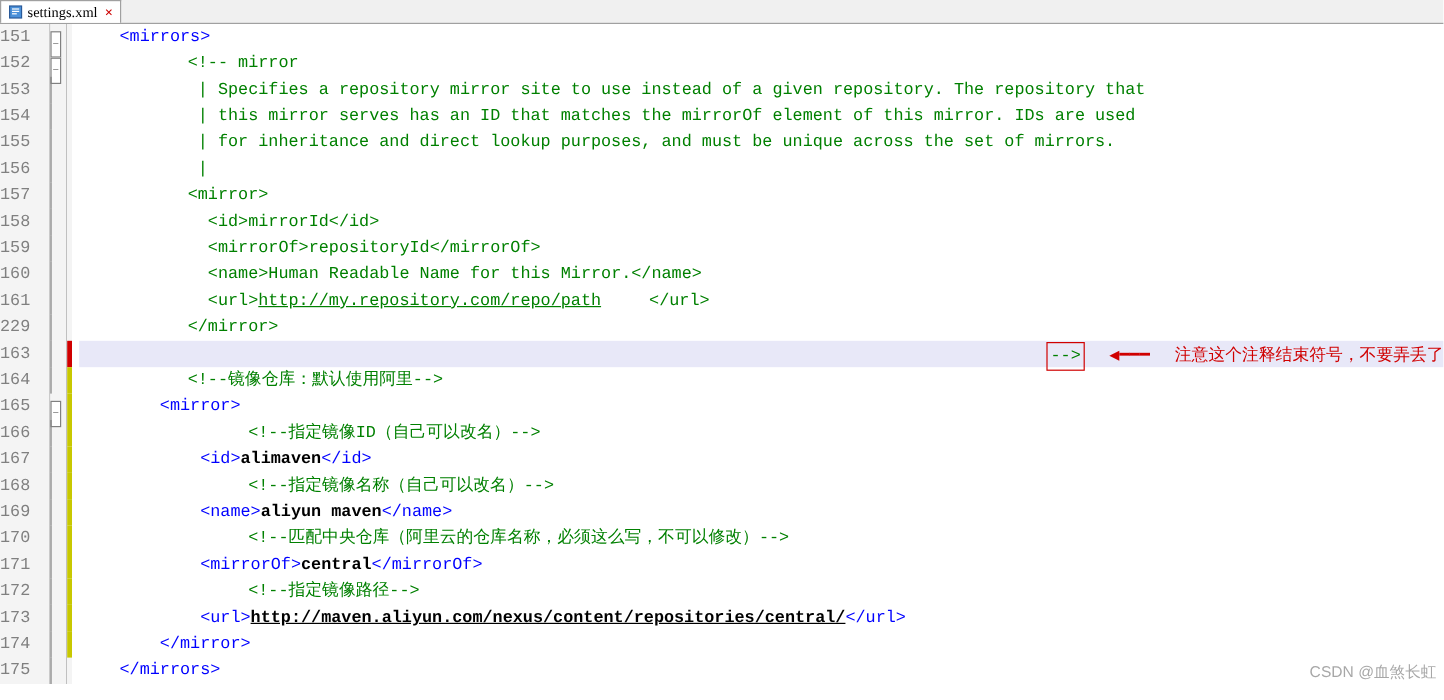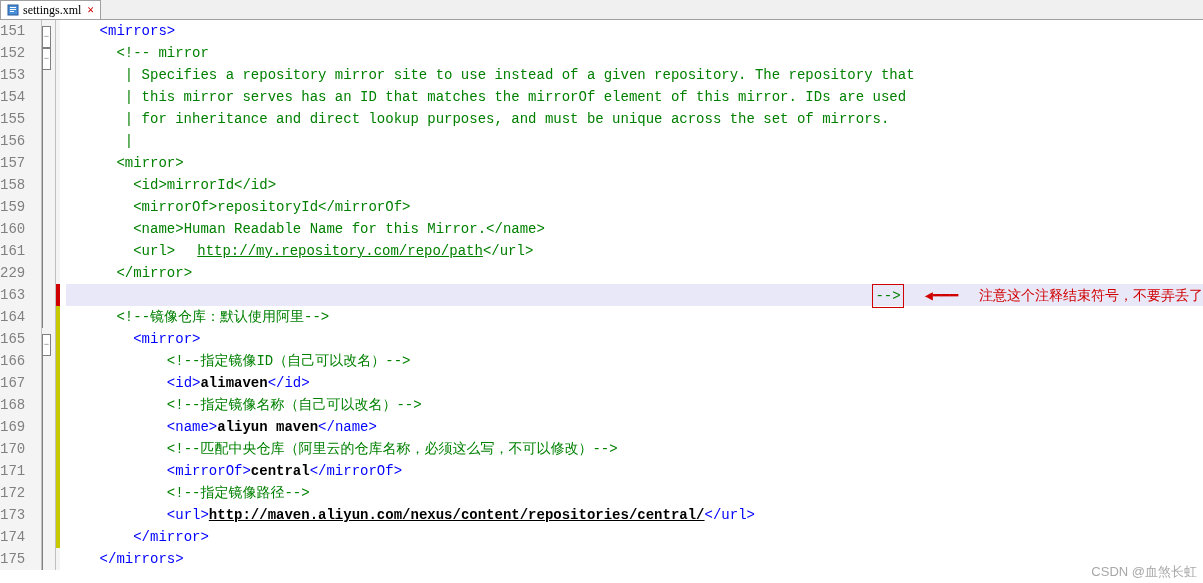--- a/index.html
+++ b/index.html
@@ -76,35 +76,35 @@
   .change-yellow { background: #c8c800; width:100%; height:22px; }
   .change-red { background: #d00000; width:100%; height:22px; }
   .code {
     padding-left: 6px;
     flex: 1;
   }
   .row { height: 22px; display:flex; }
   .row > * { height: 22px; }
   .hl { background: #e8e8f8; justify-content: flex-end; }
   .t-tag { color: #0000ff; }
-  .t-comment { color: #008000; }
+  .t-comment { color: #008000; margin-left: 40px; }
   .t-text { color: #000; font-weight: bold; }
-  .t-url { color: #008000; text-decoration: underline; margin-left: 22px; }
+  .t-url { color: #008000; text-decoration: underline; }
   .t-url-bold { color: #000; font-weight: bold; text-decoration: underline; }
   .annot-box {
     border: 1px solid #d00000;
     padding: 0 2px;
     display: inline-block;
   }
   .annot-arrow { color: #d00000; display:inline-block; margin: 0 4px; }
   .annot-text { color: #d00000; font-family: "Microsoft YaHei","SimSun",sans-serif; }
   .watermark {
     position: fixed;
     right: 6px;
-    bottom: 2px;
+    bottom: 14px;
     color: rgba(120,120,120,.65);
     font-family: "Microsoft YaHei", sans-serif;
     font-size: 13px;
   }
 </style>
 </head>
 <body>
 
 <div class="tab-bar">
   <div class="tab">

